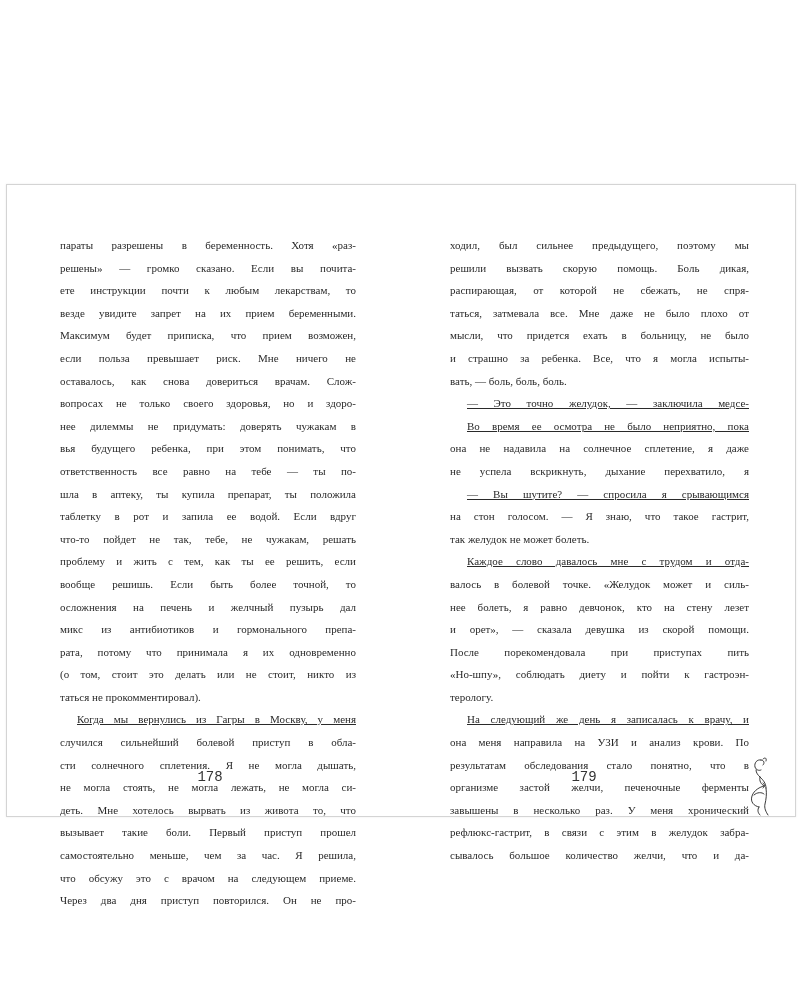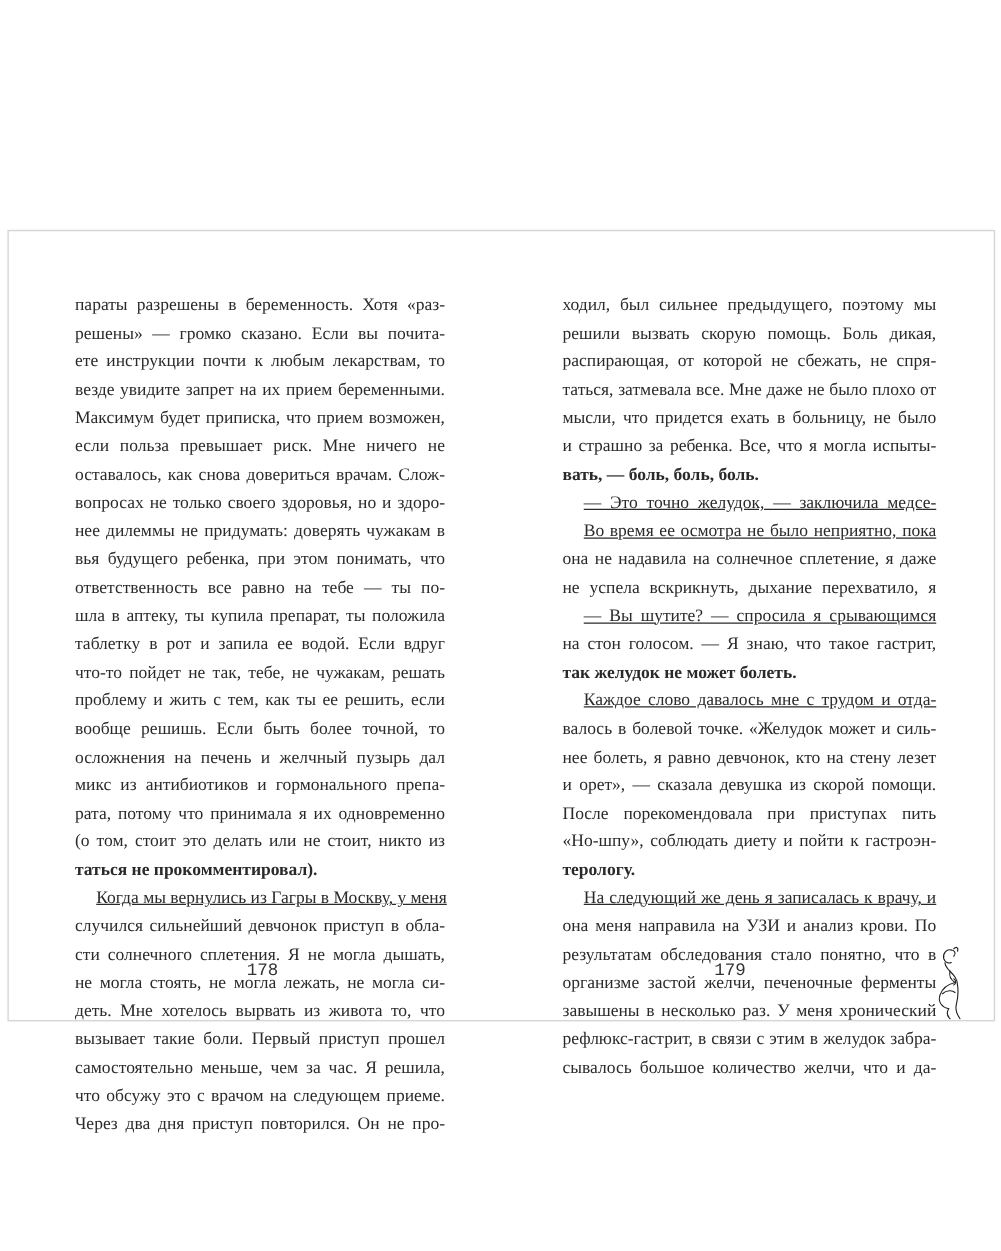--- a/index.html
+++ b/index.html
@@ -27,36 +27,35 @@
       position: absolute;
       top: 0;
       height: 631px;
     }
     .page-left { left: 0; width: 394px; }
     .page-right { left: 394px; width: 394px; }
     .text-block {
       position: absolute;
       top: 49px;
       font-family: "Liberation Serif", "DejaVu Serif", serif;
-      font-size: 14px;
+      font-size: 11px;
       line-height: 22.6px;
       color: #2a2a2a;
     }
     .page-left .text-block { left: 53px; width: 296px; }
     .page-right .text-block { left: 49px; width: 299px; }
     .line {
       display: block;
       white-space: nowrap;
       text-align: justify;
       text-align-last: justify;
       height: 22.6px;
     }
     .line.last {
       text-align-last: left;
-      font-weight: bold;
     }
     .line.indent {
       padding-left: 17px;
       text-decoration: underline;
     }
     .page-number {
       position: absolute;
       top: 584px;
       font-family: Liberation Mono, monospace;
       font-size: 14px;
@@ -95,21 +94,21 @@
         <span class="line">таблетку в рот и запила ее водой. Если вдруг</span>
         <span class="line">что-то пойдет не так, тебе, не чужакам, решать</span>
         <span class="line">проблему и жить с тем, как ты ее решить, если</span>
         <span class="line">вообще решишь. Если быть более точной, то</span>
         <span class="line">осложнения на печень и желчный пузырь дал</span>
         <span class="line">микс из антибиотиков и гормонального препа-</span>
         <span class="line">рата, потому что принимала я их одновременно</span>
         <span class="line">(о том, стоит это делать или не стоит, никто из</span>
         <span class="line last">таться не прокомментировал).</span>
         <span class="line indent">Когда мы вернулись из Гагры в Москву, у меня</span>
-        <span class="line">случился сильнейший девчонок приступ в обла-</span>
+        <span class="line">случился сильнейший болевой приступ в обла-</span>
         <span class="line">сти солнечного сплетения. Я не могла дышать,</span>
         <span class="line">не могла стоять, не могла лежать, не могла си-</span>
         <span class="line">деть. Мне хотелось вырвать из живота то, что</span>
         <span class="line">вызывает такие боли. Первый приступ прошел</span>
         <span class="line">самостоятельно меньше, чем за час. Я решила,</span>
         <span class="line">что обсужу это с врачом на следующем приеме.</span>
         <span class="line">Через два дня приступ повторился. Он не про-</span>
       </div>
     <div class="page-number">178</div>
   </div>

